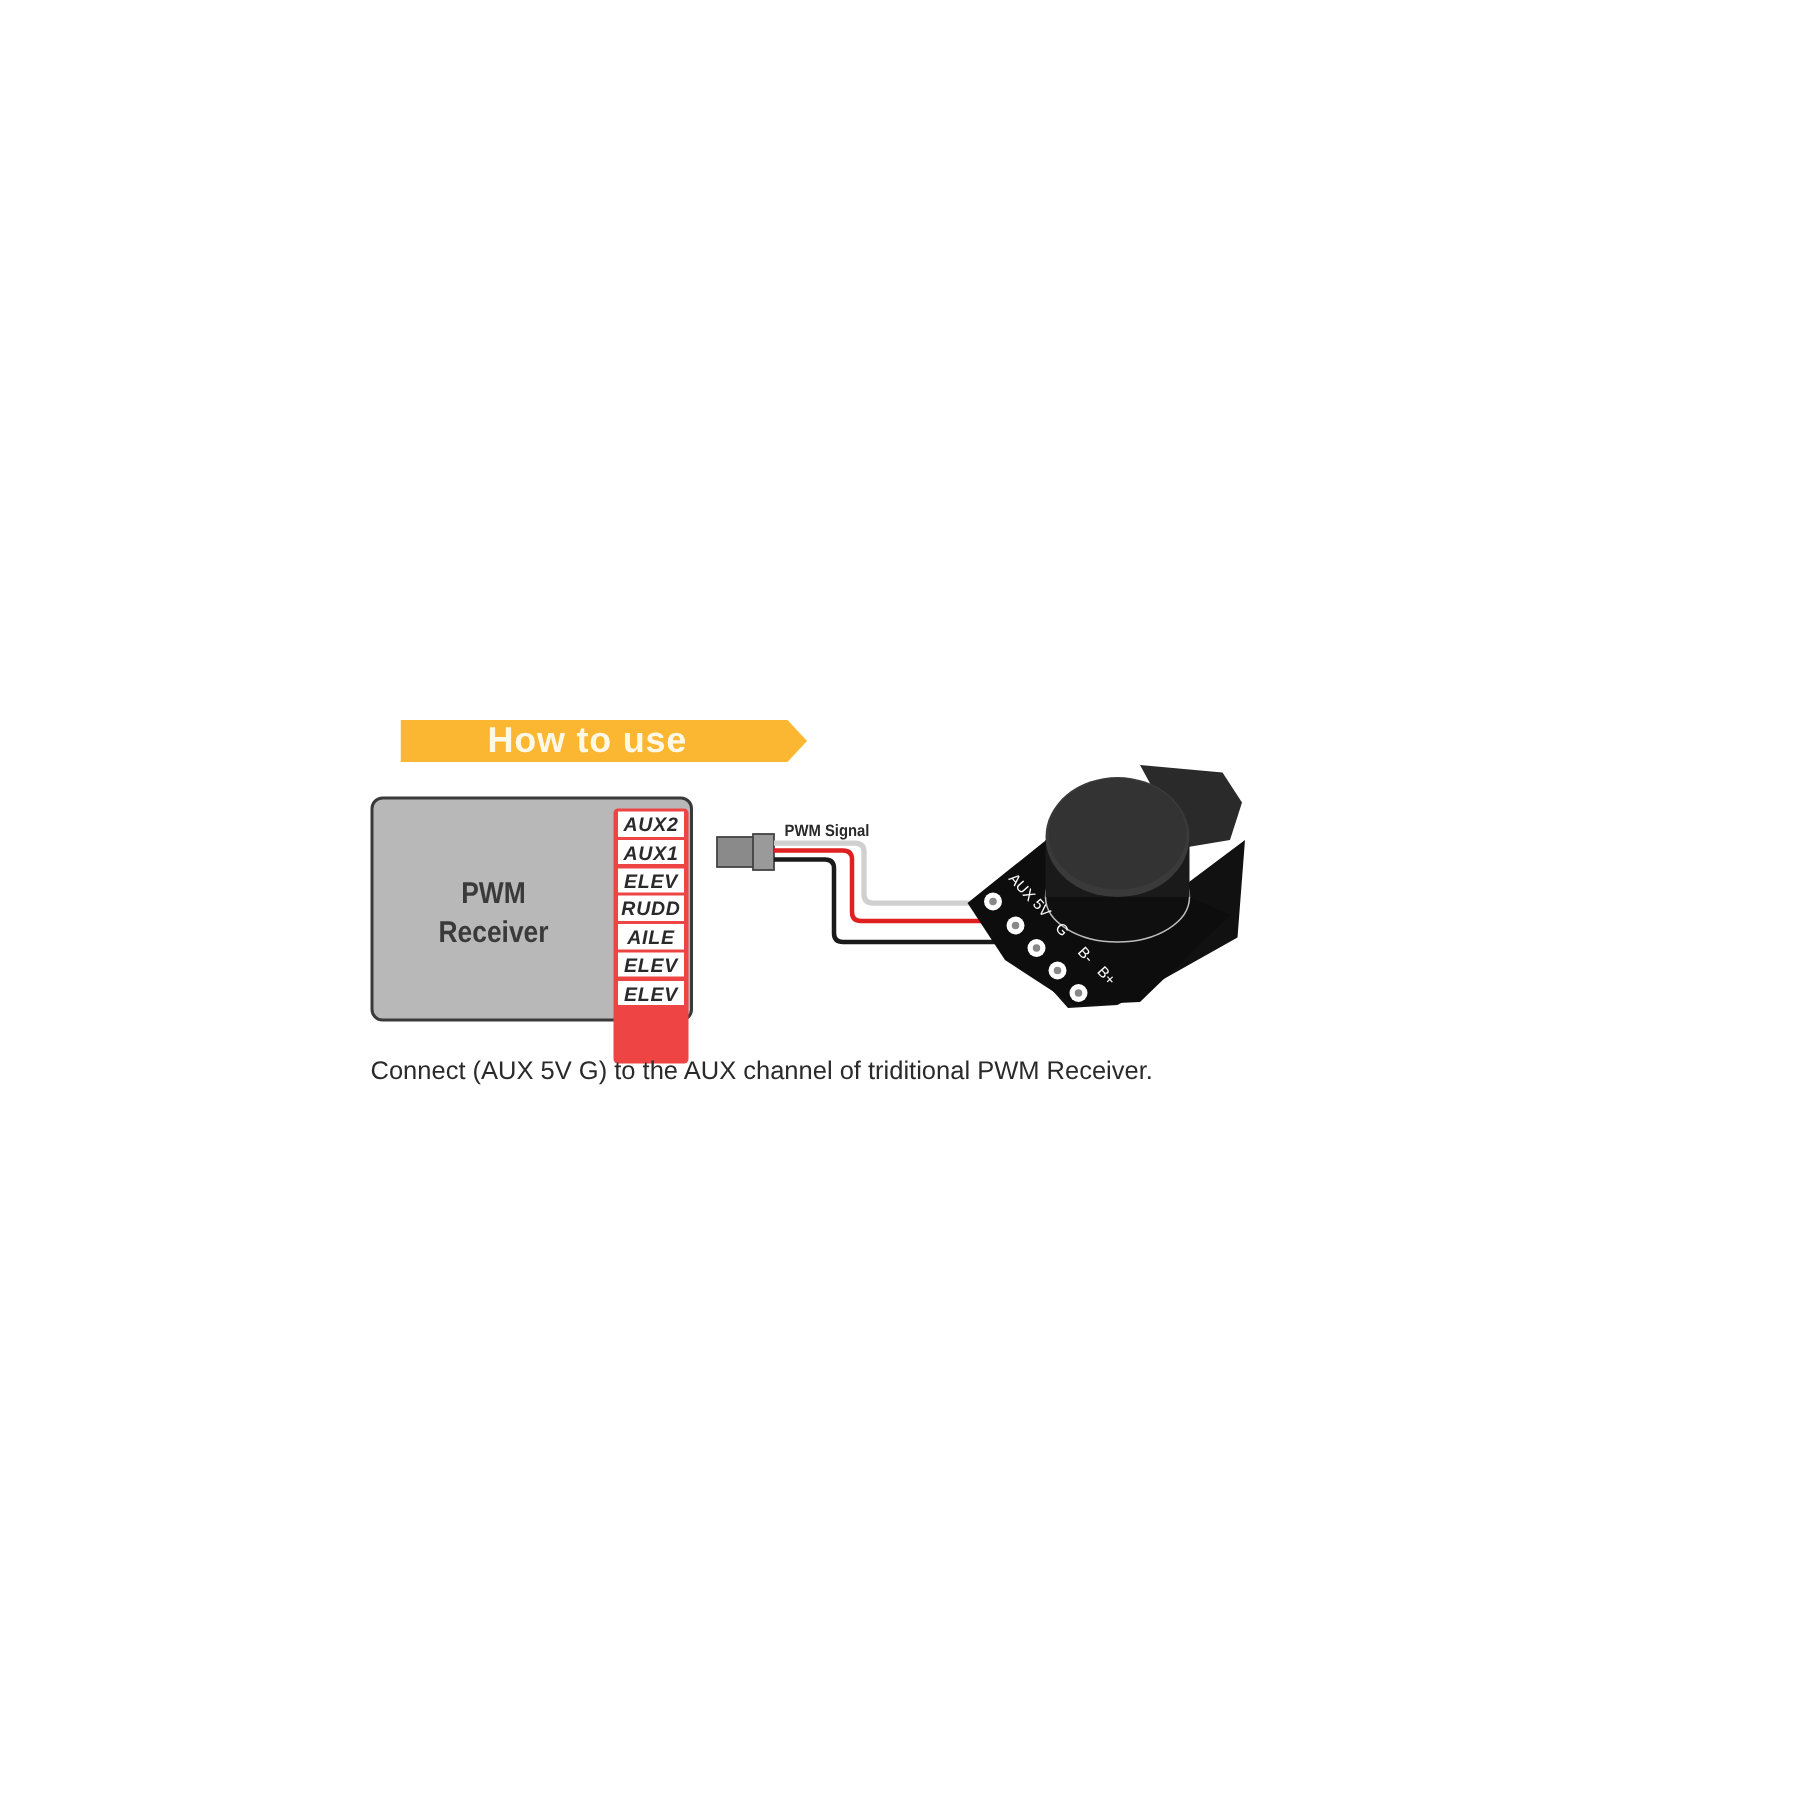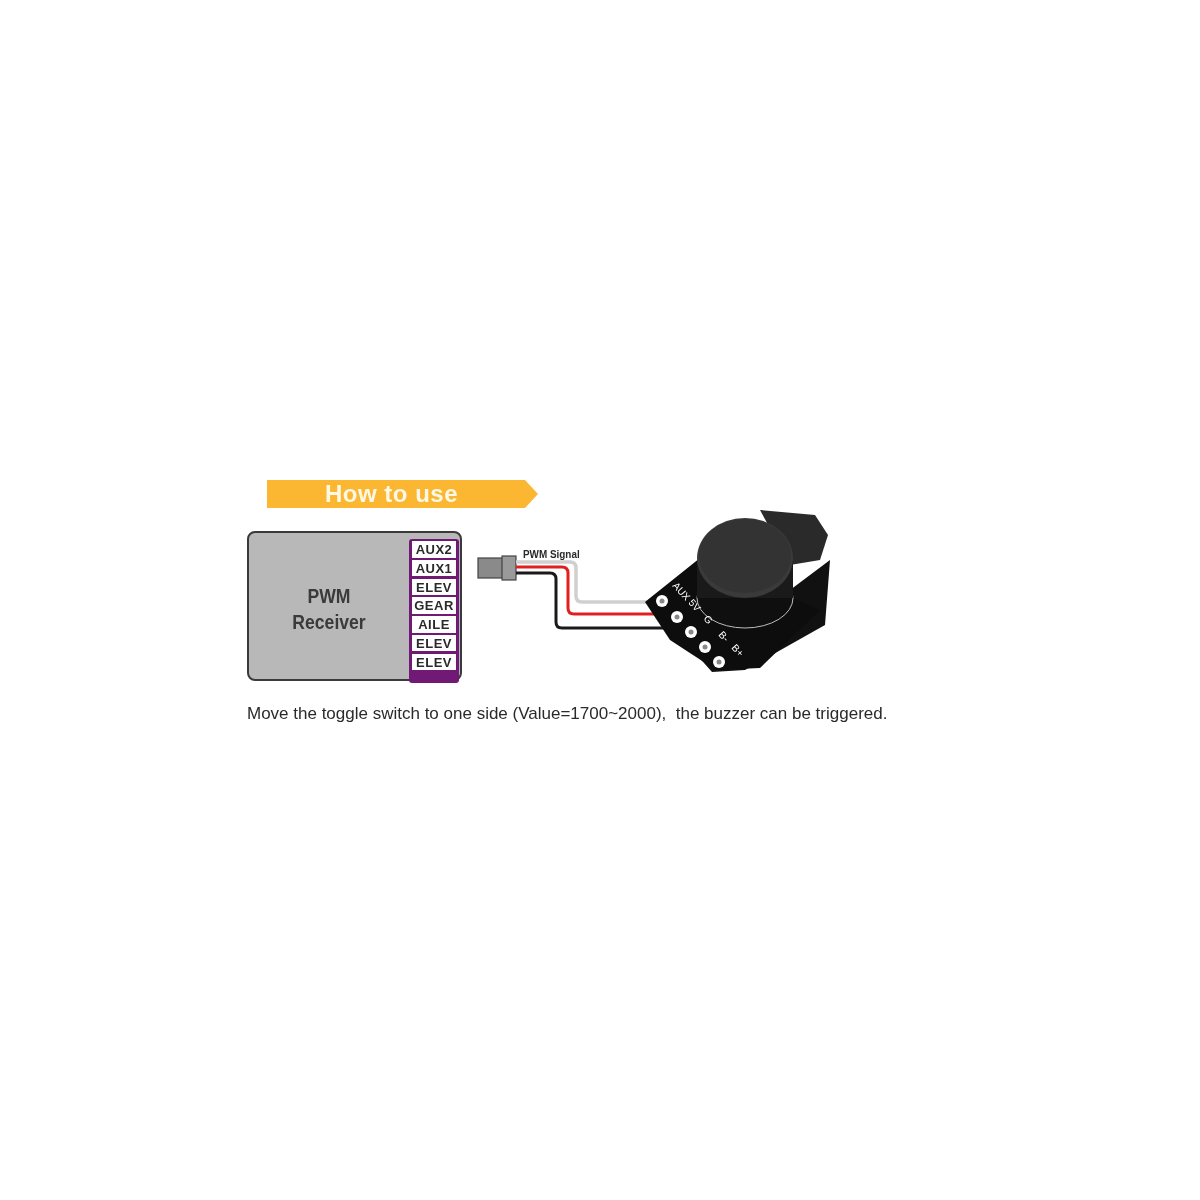--- a/index.html
+++ b/index.html
@@ -4,21 +4,21 @@
 <style>
   html, body { margin: 0; padding: 0; background: #ffffff; }
   body { width: 1200px; height: 1200px; position: relative; overflow: hidden; font-family: "Liberation Sans", sans-serif; }
 
   .banner { position: absolute; left: 236px; top: 480px; width: 270px; height: 40px; margin-left: 31px; }
   .banner svg { position: absolute; left: 0; top: 0; }
   .banner-text { position: absolute; left: 58px; top: 1px; font-family: "Liberation Sans", sans-serif; font-weight: bold; font-size: 24px; color: #fff8e6; letter-spacing: 0.5px; line-height: 26px; }
 
   .receiver { position: absolute; left: 247px; top: 531px; width: 215px; height: 150px; background: #b8b8b8; border: 2px solid #3a3a3a; border-radius: 8px; box-sizing: border-box; }
   .receiver-title { position: absolute; left: 20px; top: 50px; width: 120px; text-align: center; font-family: "Liberation Sans", sans-serif; font-weight: bold; font-size: 20px; line-height: 26px; color: #3a3a3a; transform: scaleX(0.88); }
-  .channels { position: absolute; left: 160px; top: 6px; width: 50px; height: 144px; background: #701a75; border-radius: 3px; padding: 2px 2px; box-sizing: border-box; }
+  .channels { position: absolute; left: 160px; top: 6px; width: 50px; height: 170px; background: #ef4444; border-radius: 3px; padding: 2px 2px; box-sizing: border-box; font-style: italic; }
   .channel { width: 44px; height: 16.5px; margin: 0 0 2.3px 1px; background: #fff; box-sizing: border-box; font-family: "Liberation Sans", sans-serif; font-weight: bold; font-size: 13px; line-height: 17px; color: #2a2a2a; text-align: center; letter-spacing: 0.5px; }
 
   .wiring { position: absolute; left: 0; top: 0; }
   .pwm-label { position: absolute; left: 523px; top: 548px; font-family: "Liberation Sans", sans-serif; font-weight: bold; font-size: 11px; color: #2a2a2a; transform: scaleX(0.9); transform-origin: left; }
 
   .caption { position: absolute; left: 247px; top: 703px; font-family: "Liberation Sans", sans-serif; font-size: 17px; line-height: 22px; color: #2a2a2a; }
   .caption div { white-space: pre; }
 </style>
 </head>
 <body>
@@ -32,21 +32,21 @@
 
 <div class="receiver">
   <div class="receiver-title">
     <div>PWM</div>
     <div>Receiver</div>
   </div>
   <div class="channels">
     <div class="channel">AUX2</div>
     <div class="channel">AUX1</div>
     <div class="channel">ELEV</div>
-    <div class="channel">GEAR</div>
+    <div class="channel">RUDD</div>
     <div class="channel">AILE</div>
     <div class="channel">ELEV</div>
     <div class="channel">ELEV</div>
   </div>
 </div>
 
 <svg class="wiring" width="1200" height="1200" viewBox="0 0 1200 1200">
 
   <g>
     <rect x="478" y="558" width="25" height="20" fill="#8a8a8a" stroke="#444" stroke-width="1.2"></rect>
@@ -90,14 +90,14 @@
       <text x="703" y="619" transform="rotate(48 703 619)">G</text>
       <text x="718" y="635" transform="rotate(48 718 635)">B-</text>
       <text x="731" y="648" transform="rotate(48 731 648)">B+</text>
     </g>
   </g>
 </svg>
 
 <span class="pwm-label">PWM Signal</span>
 
 <div class="caption">
-  <div>Move the toggle switch to one side (Value=1700~2000),  the buzzer can be triggered.</div>
+  <div>Connect (AUX 5V G) to the AUX channel of triditional PWM Receiver.</div>
 </div>
 
 </body></html>

